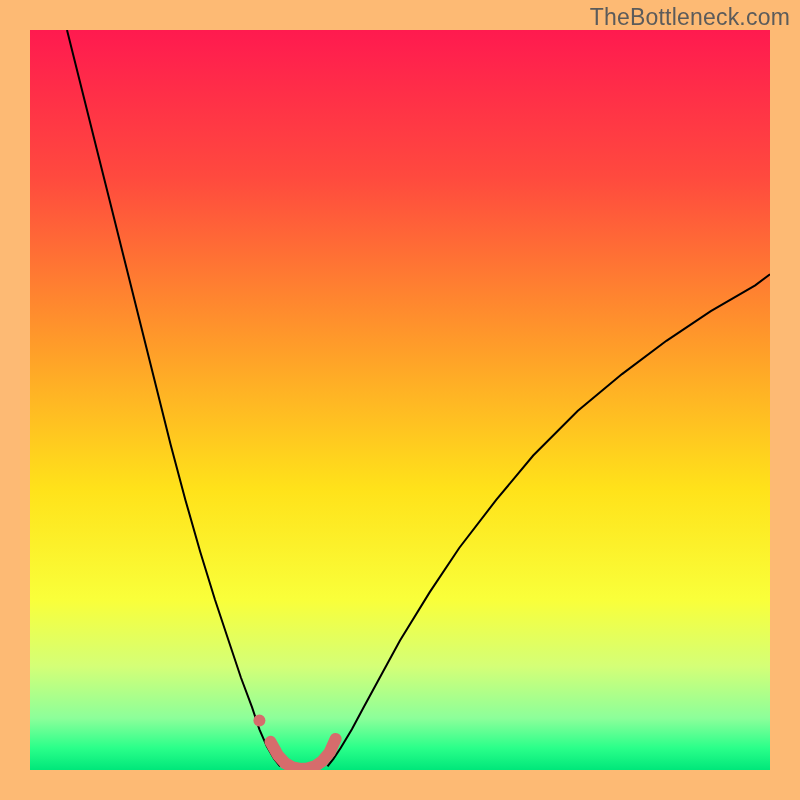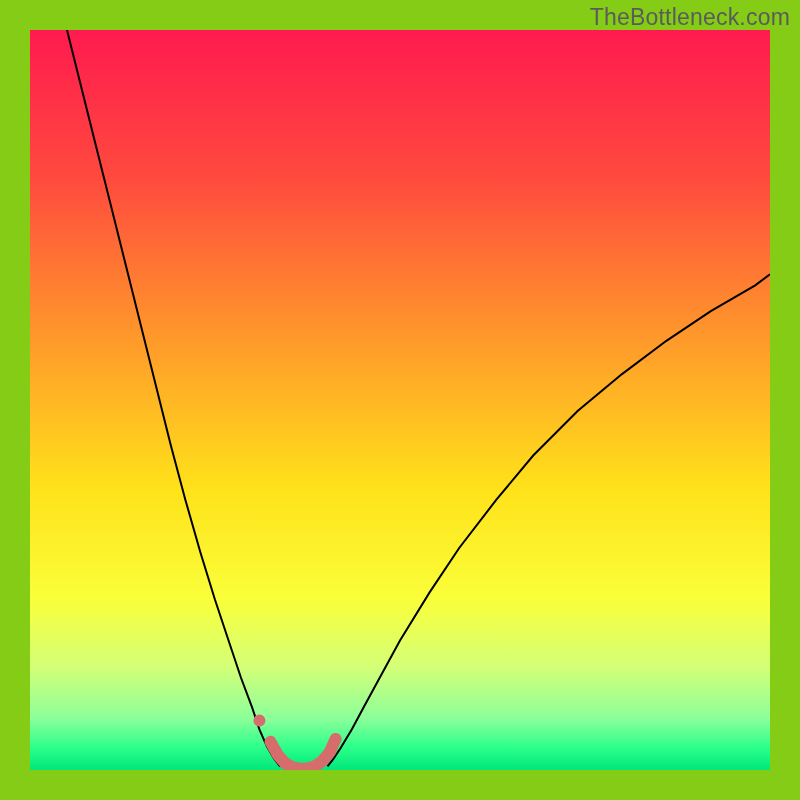--- a/index.html
+++ b/index.html
@@ -7,21 +7,21 @@
     padding: 0;
     width: 800px;
     height: 800px;
     background: #000;
     overflow: hidden;
     font-family: Arial, Helvetica, sans-serif;
   }
   .outer {
     position: absolute;
     inset: 0;
-    background: #84cc16;
+    background: #fdba74;
   }
   .plot-area {
     position: absolute;
     left: 30px;
     top: 30px;
     width: 740px;
     height: 740px;
     background: #fff;
   }
   .watermark {

